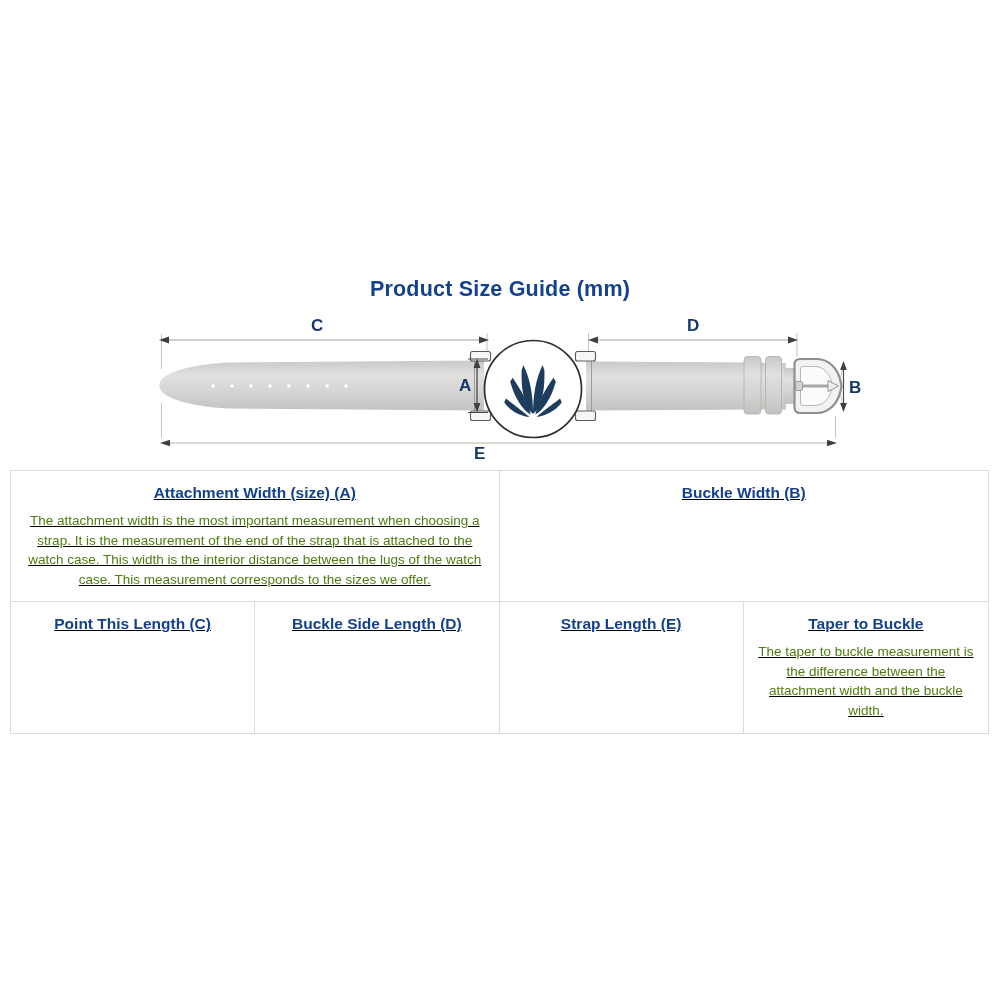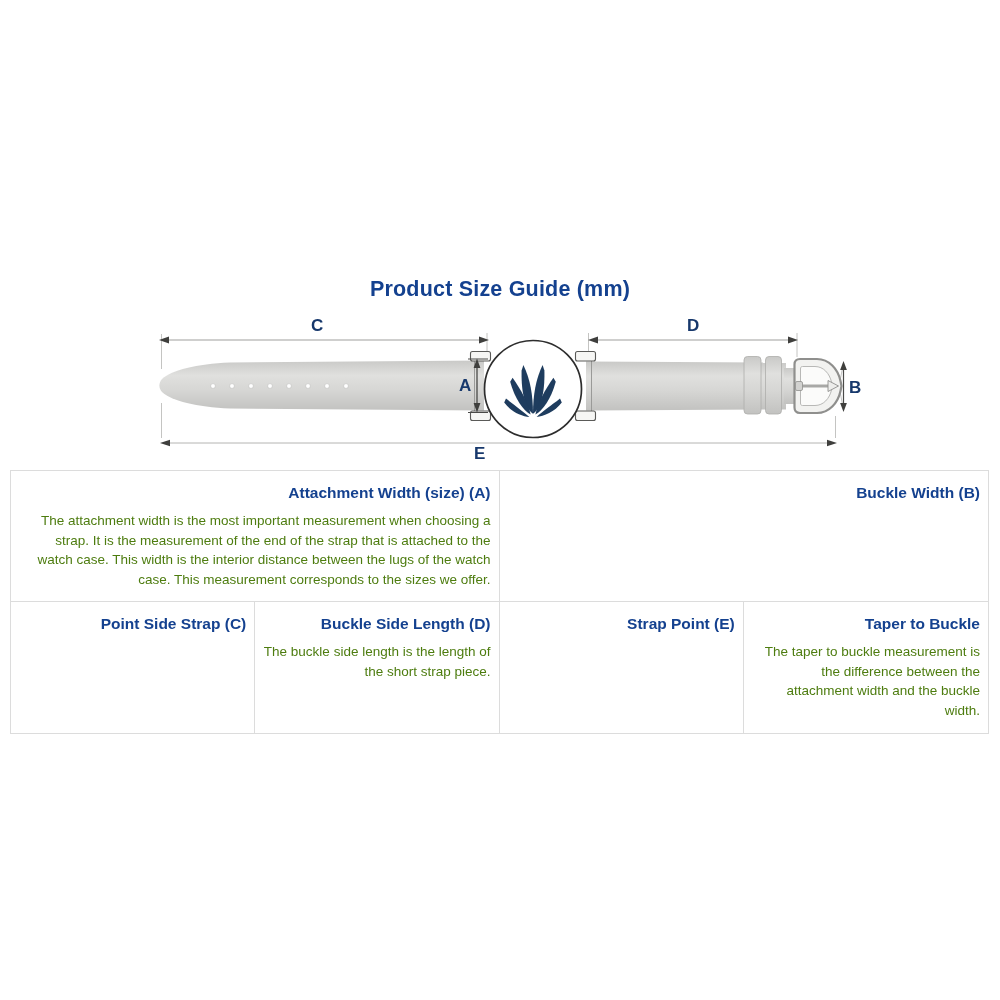--- a/index.html
+++ b/index.html
@@ -21,21 +21,21 @@
   #lbl-b { left:849px; top:379px; }
   #lbl-e { left:474px; top:445px; }
 
   .size-table {
     position:absolute; left:10px; top:470px; width:977px;
     border:1px solid #dcdcdc; background:#ffffff;
   }
   .trow { display:grid; }
   .trow.top { grid-template-columns:1fr 1fr; border-bottom:1px solid #dcdcdc; min-height:126px; }
   .trow.bottom { grid-template-columns:1fr 1fr 1fr 1fr; min-height:120px; }
-  .tcell { border-right:1px solid #dcdcdc; padding:12px 8px 12px; text-align:right; box-sizing:border-box; }
+  .tcell { border-right:1px solid #dcdcdc; padding:12px 8px 12px; text-align:center; box-sizing:border-box;text-decoration:underline; }
   .tcell:last-child { border-right:none; }
   .cell-heading {
     color:#14418f; font-size:15.5px; font-weight:bold; margin:1px 0 9px;
   }
   .cell-body {
     color:#4d7c0f; font-size:13.5px; line-height:1.45; margin:0 auto;
   }
   .trow.top .cell-body { max-width:484px; }
   .trow.bottom .cell-body { max-width:230px; }
 </style>
@@ -155,28 +155,27 @@
       <div class="tcell">
         <div class="cell-heading">Attachment Width (size) (A)</div>
         <p class="cell-body">The attachment width is the most important measurement when choosing a strap. It is the measurement of the end of the strap that is attached to the watch case. This width is the interior distance between the lugs of the watch case. This measurement corresponds to the sizes we offer.</p>
       </div>
       <div class="tcell">
         <div class="cell-heading">Buckle Width (B)</div>
       </div>
     </div>
     <div class="trow bottom">
       <div class="tcell">
-        <div class="cell-heading">Point Side Strap (C)</div>
+        <div class="cell-heading">Point This Length (C)</div>
       </div>
       <div class="tcell">
         <div class="cell-heading">Buckle Side Length (D)</div>
-        <p class="cell-body">The buckle side length is the length of the short strap piece.</p>
       </div>
       <div class="tcell">
-        <div class="cell-heading">Strap Point (E)</div>
+        <div class="cell-heading">Strap Length (E)</div>
       </div>
       <div class="tcell">
         <div class="cell-heading">Taper to Buckle</div>
         <p class="cell-body">The taper to buckle measurement is the difference between the attachment width and the buckle width.</p>
       </div>
     </div>
   </div>
 
 </div>
 

